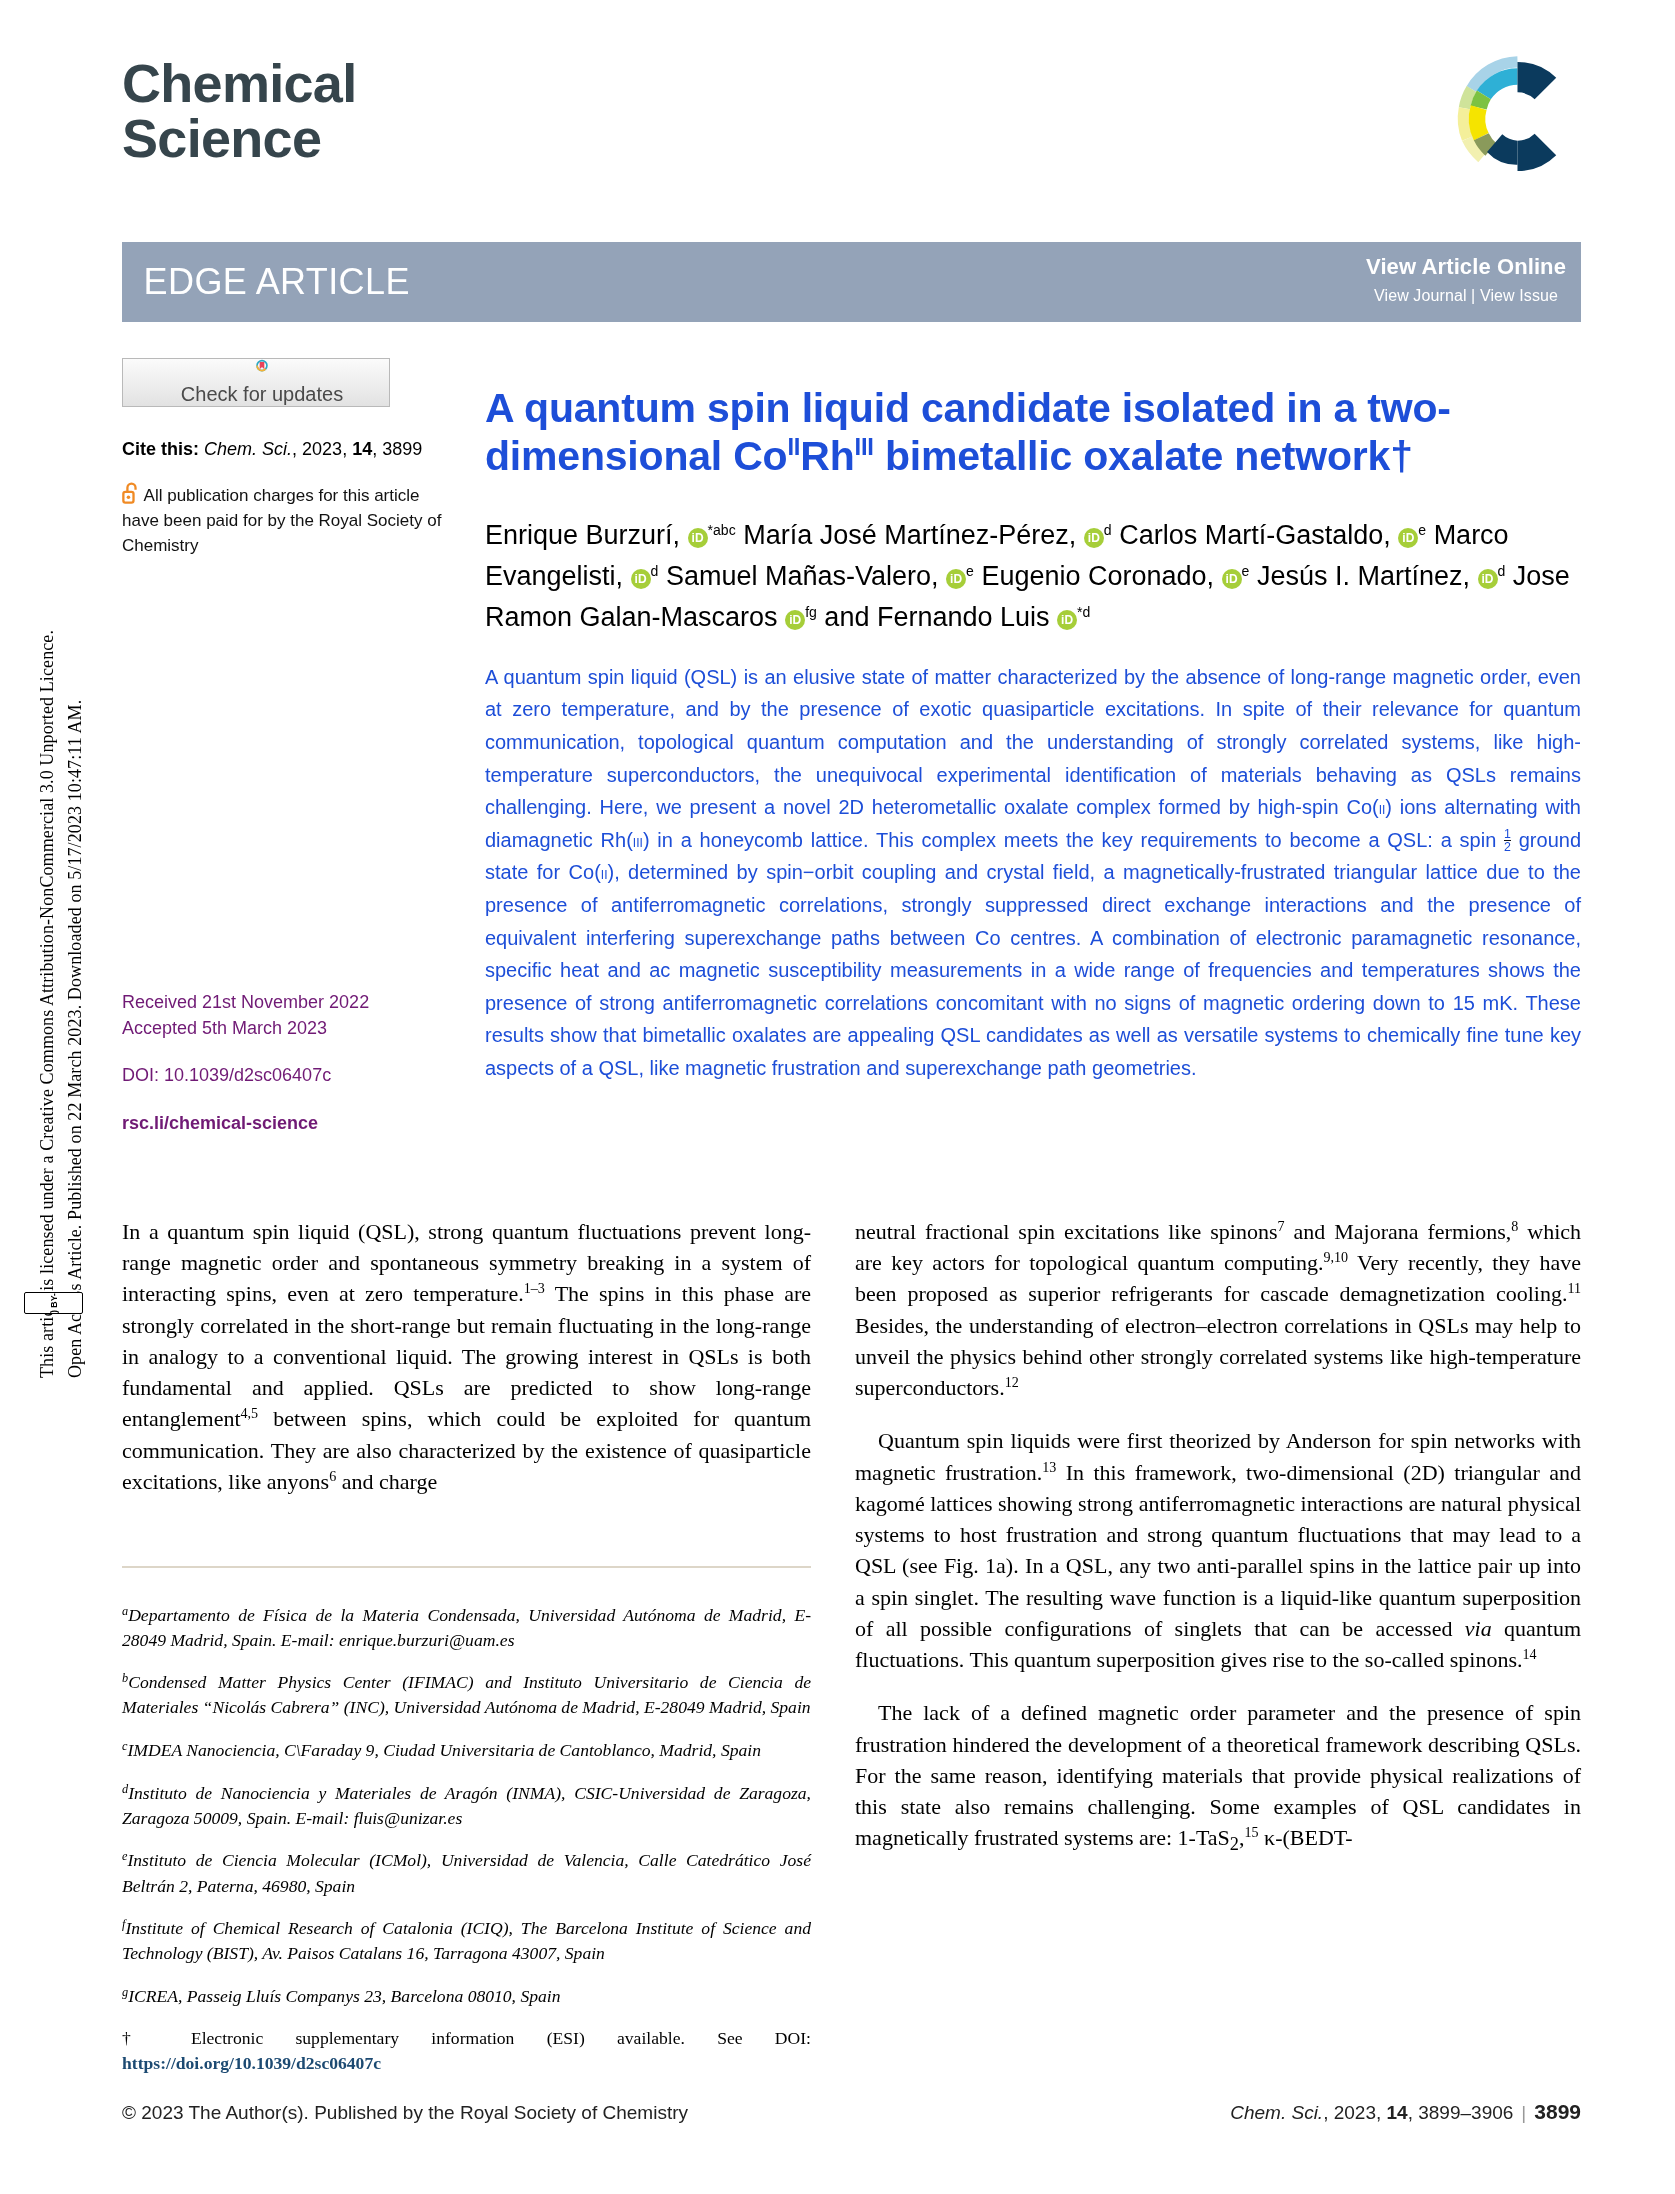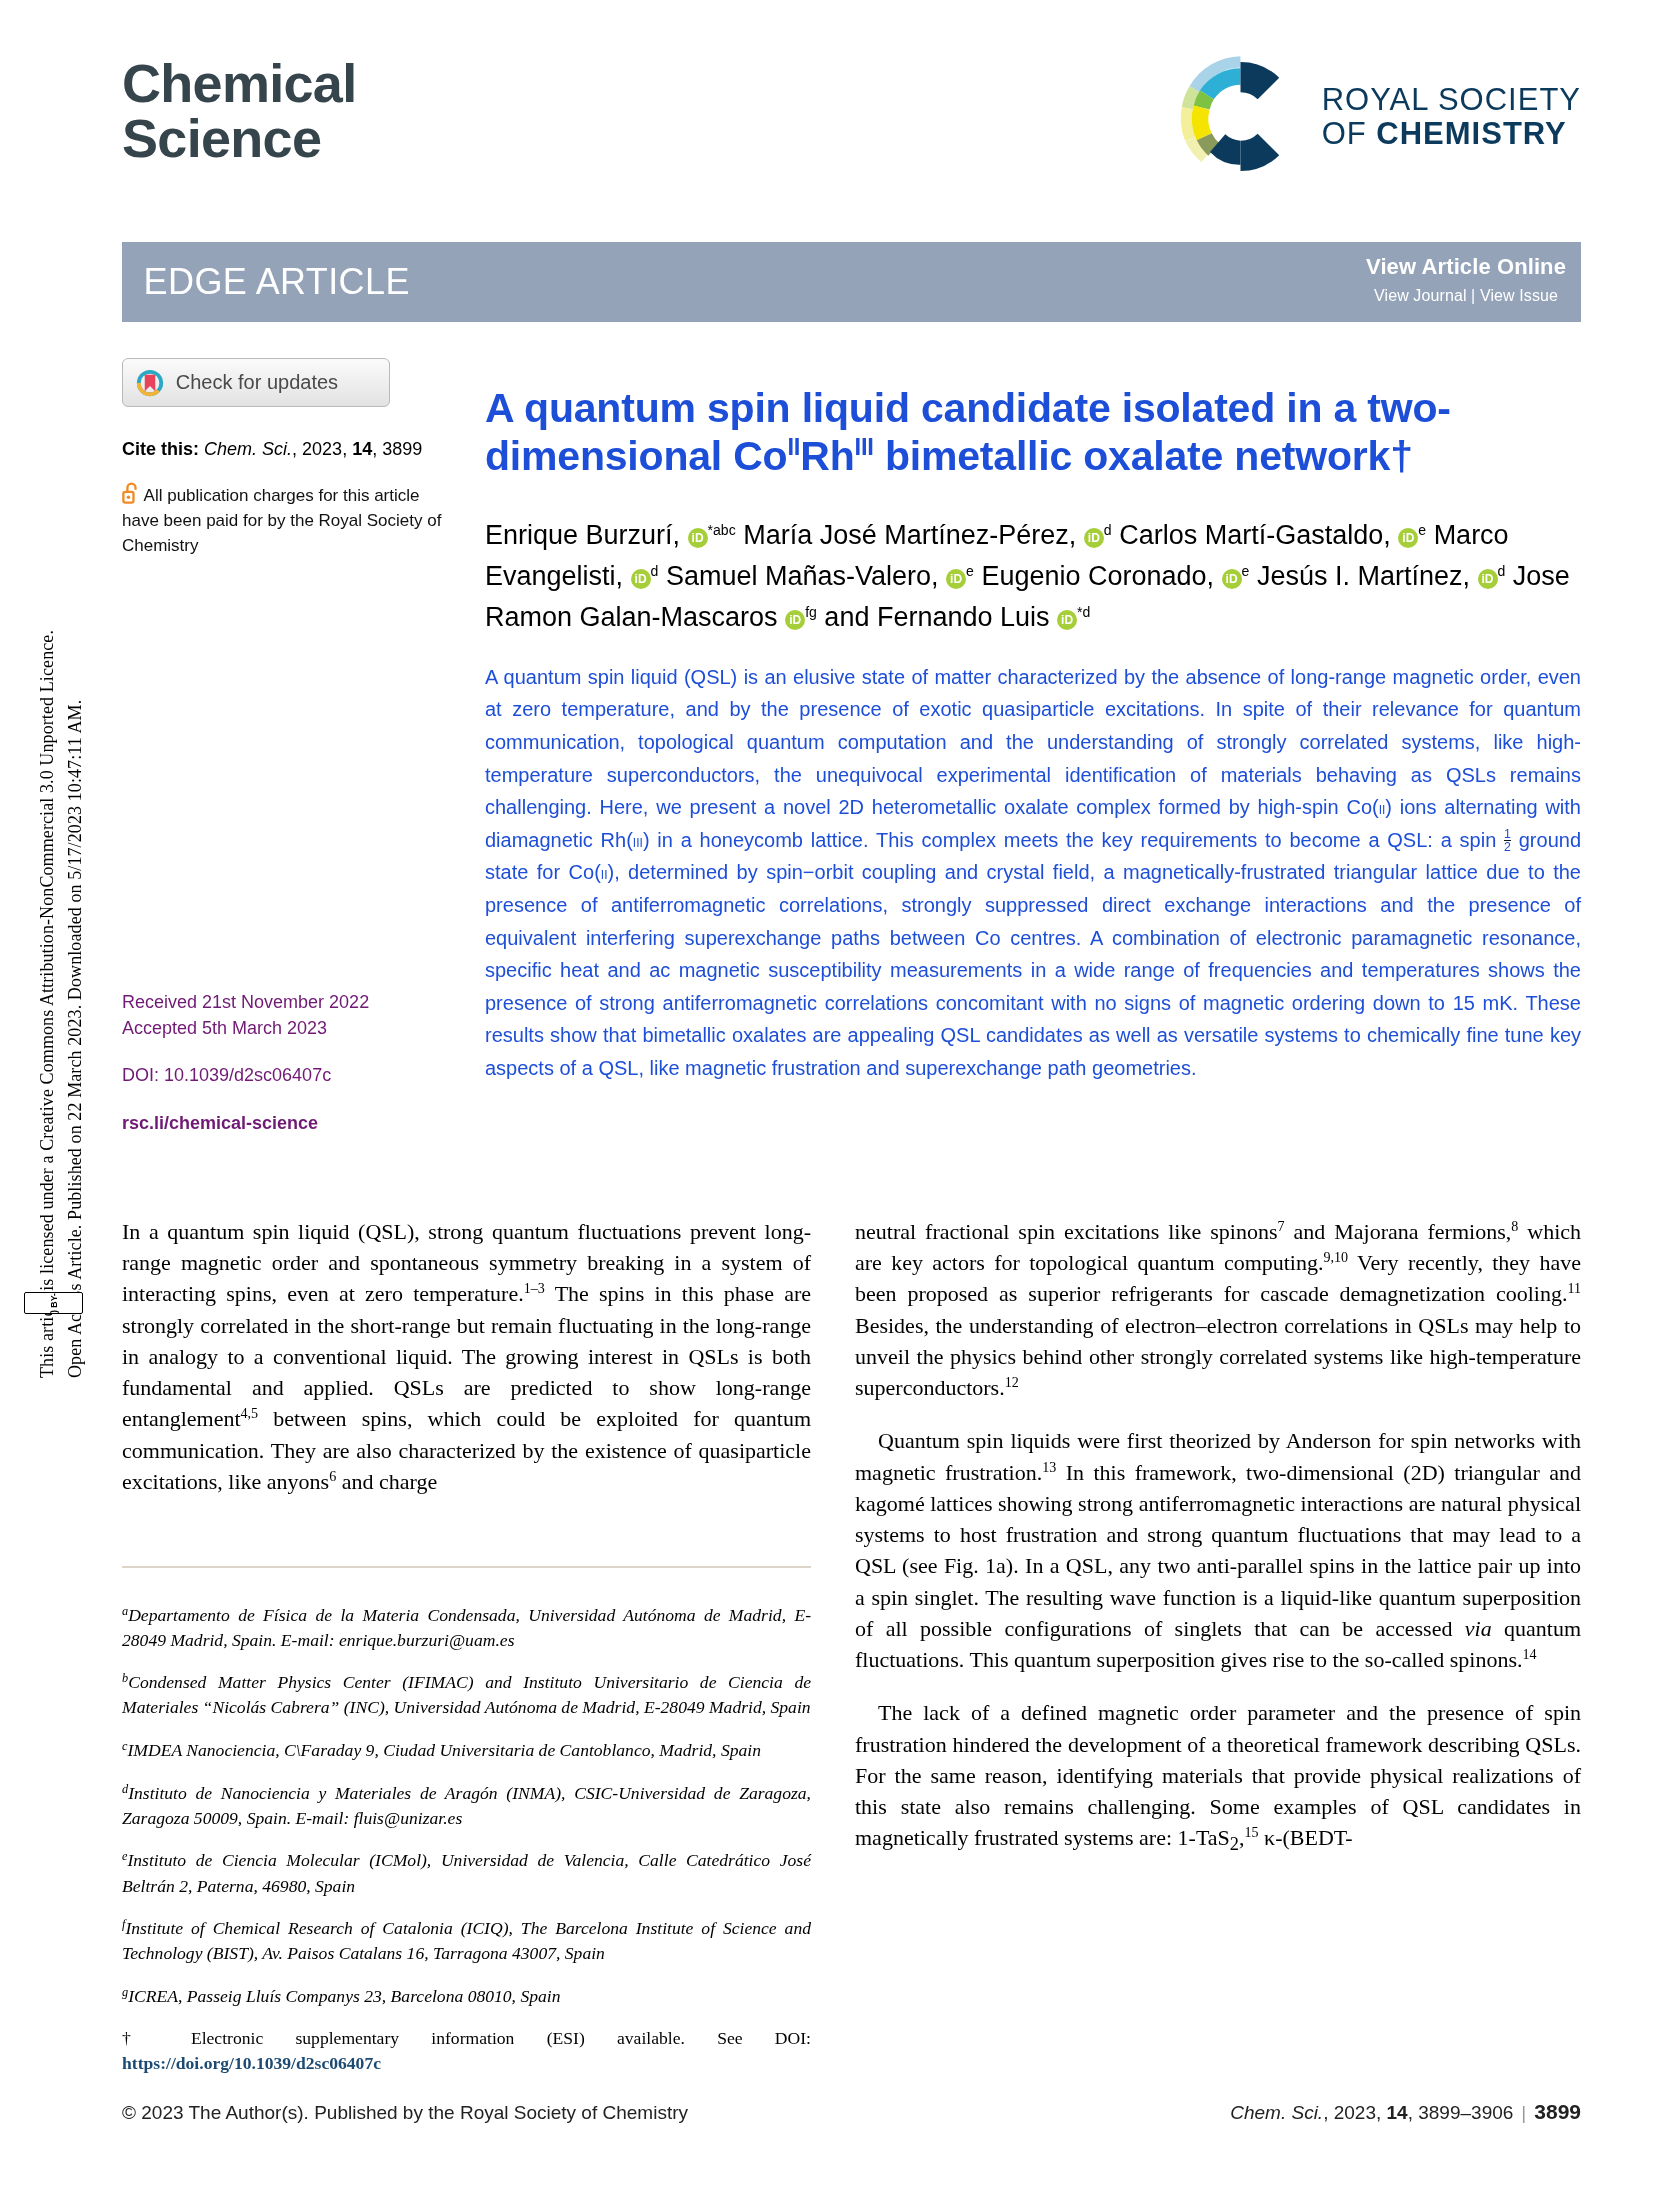--- a/index.html
+++ b/index.html
@@ -45,23 +45,23 @@
      font-size:36px; font-weight:400; letter-spacing:0.4px; }
   .banner-right { position:absolute; right:15px; top:12px; text-align:center; color:#fff; }
   .bar-l1 { font-size:22px; font-weight:700; letter-spacing:0.1px;}
   .bar-l2 { font-size:16px; margin-top:6.8px; letter-spacing:0.1px;}
 
   
   .left-col { position:absolute; left:122px; top:358px; width:338px; }
   .right-main { position:absolute; left:485px; top:358px; width:1096px; }
 
   
-  .cfu { width:268px; height:49px; border:1.4px solid #b9b9b9; border-radius:6px;
+  .cfu { width:268px; height:49px; border:1.4px solid #b9b9b9; border-radius:0;
          background:linear-gradient(#fbfbfb,#e2e2e2); display:flex; align-items:center;
-         gap:10.8px; padding-left:12px; box-sizing:border-box; }
+         gap:10.8px; padding-left:12px; box-sizing:border-box;flex-direction:column; }
   .cfu-label { font-size:20px; color:#4a4a4a; font-weight:500;}
   .cite { margin-top:30px; font-size:18px; color:#000; line-height:1.35;}
   .cite .lbl { font-weight:700; }
   .cite i { font-style:italic; }
   .cite b { font-weight:700; }
   .oa-block { margin-top:20px; font-size:17px; line-height:1.45; color:#111; }
   .oa-icon { display:inline-block; vertical-align:-2.7px; margin-right:4px;}
   .dates { position:absolute; left:122px; top:990px; width:351px;
            font-size:18px; line-height:1.42; color:#701a75;}
   .doi { margin-top:21.6px; }
@@ -146,24 +146,20 @@
           <path d="M50 18.5 A31.5 31.5 0 0 0 23.5 33" stroke="#2eb0d6"></path>
           <path d="M23.5 33 A31.5 31.5 0 0 0 19.4 43" stroke="#7dc242"></path>
           <path d="M19.4 43 A31.5 31.5 0 0 0 21.5 66" stroke="#f5e400"></path>
           <path d="M21.5 66 A31.5 31.5 0 0 0 29 76" stroke="#8a9a5b"></path>
         </g>
 
         <path d="M50 7 A43 43 0 0 1 80.5 19.5 L63.5 36.5 A19 19 0 0 0 50 31 Z" fill="#0b3a5d"></path>
         <path d="M50 93 A43 43 0 0 0 80.5 80.5 L63.5 63.5 A19 19 0 0 1 50 69 Z" fill="#0b3a5d"></path>
         <path d="M26 78 A31.5 31.5 0 0 0 50 88 L50 69 A19 19 0 0 1 38 64 Z" fill="#0b3a5d"></path>
       </svg>
-      <div class="rsc-words">
-        <div class="rsc-l1">ROYAL SOCIETY</div>
-        <div class="rsc-l2"><span>OF </span><b>CHEMISTRY</b></div>
-      </div>
     </div>
   </div>
 
   <div class="banner">
     <div class="banner-left">EDGE ARTICLE</div>
     <div class="banner-right">
       <div class="bar-l1">View Article Online</div>
       <div class="bar-l2">
         <span>View Journal</span>
         <span>|</span>

